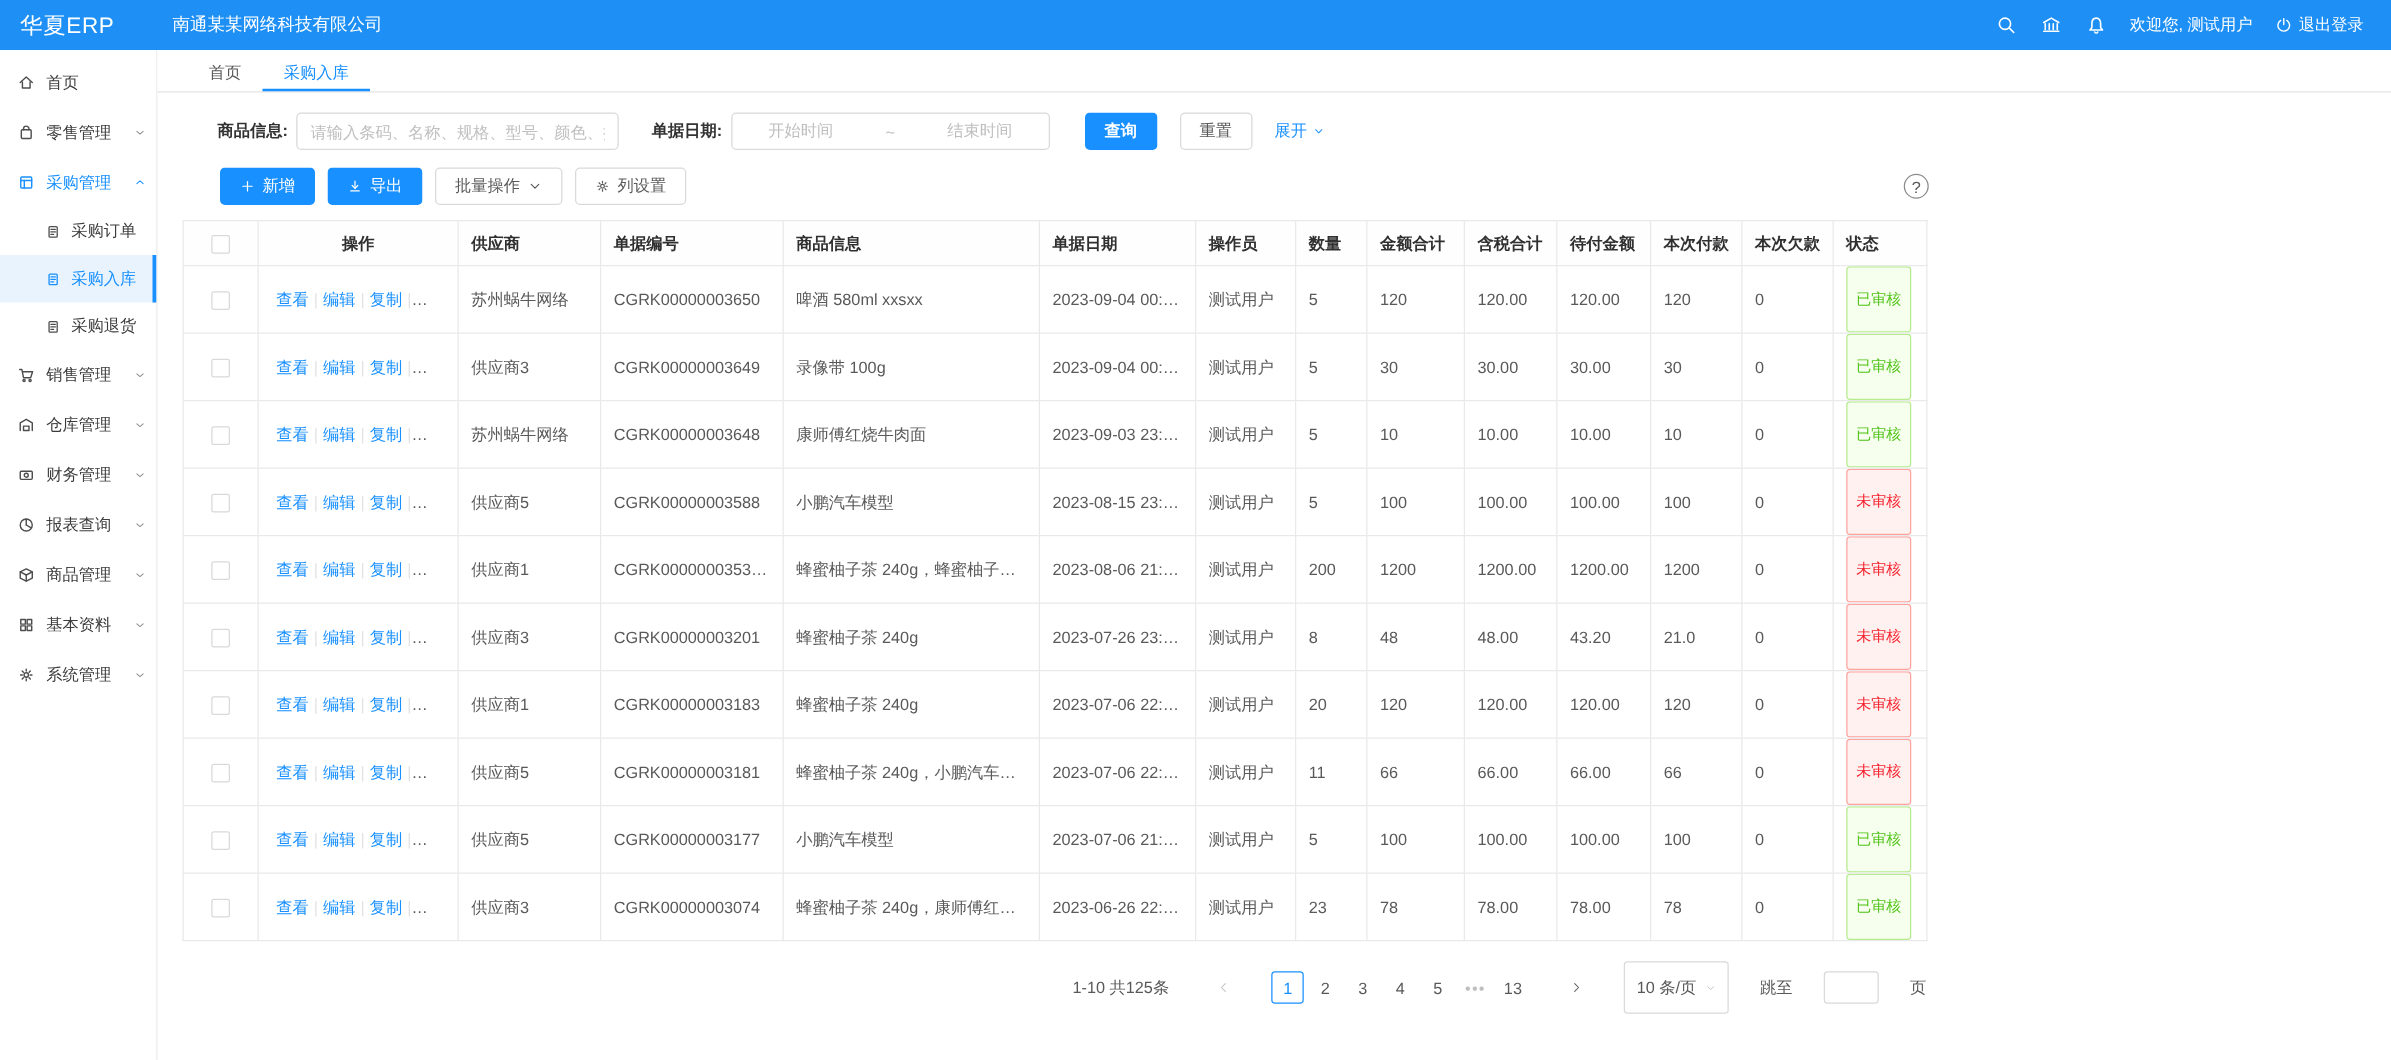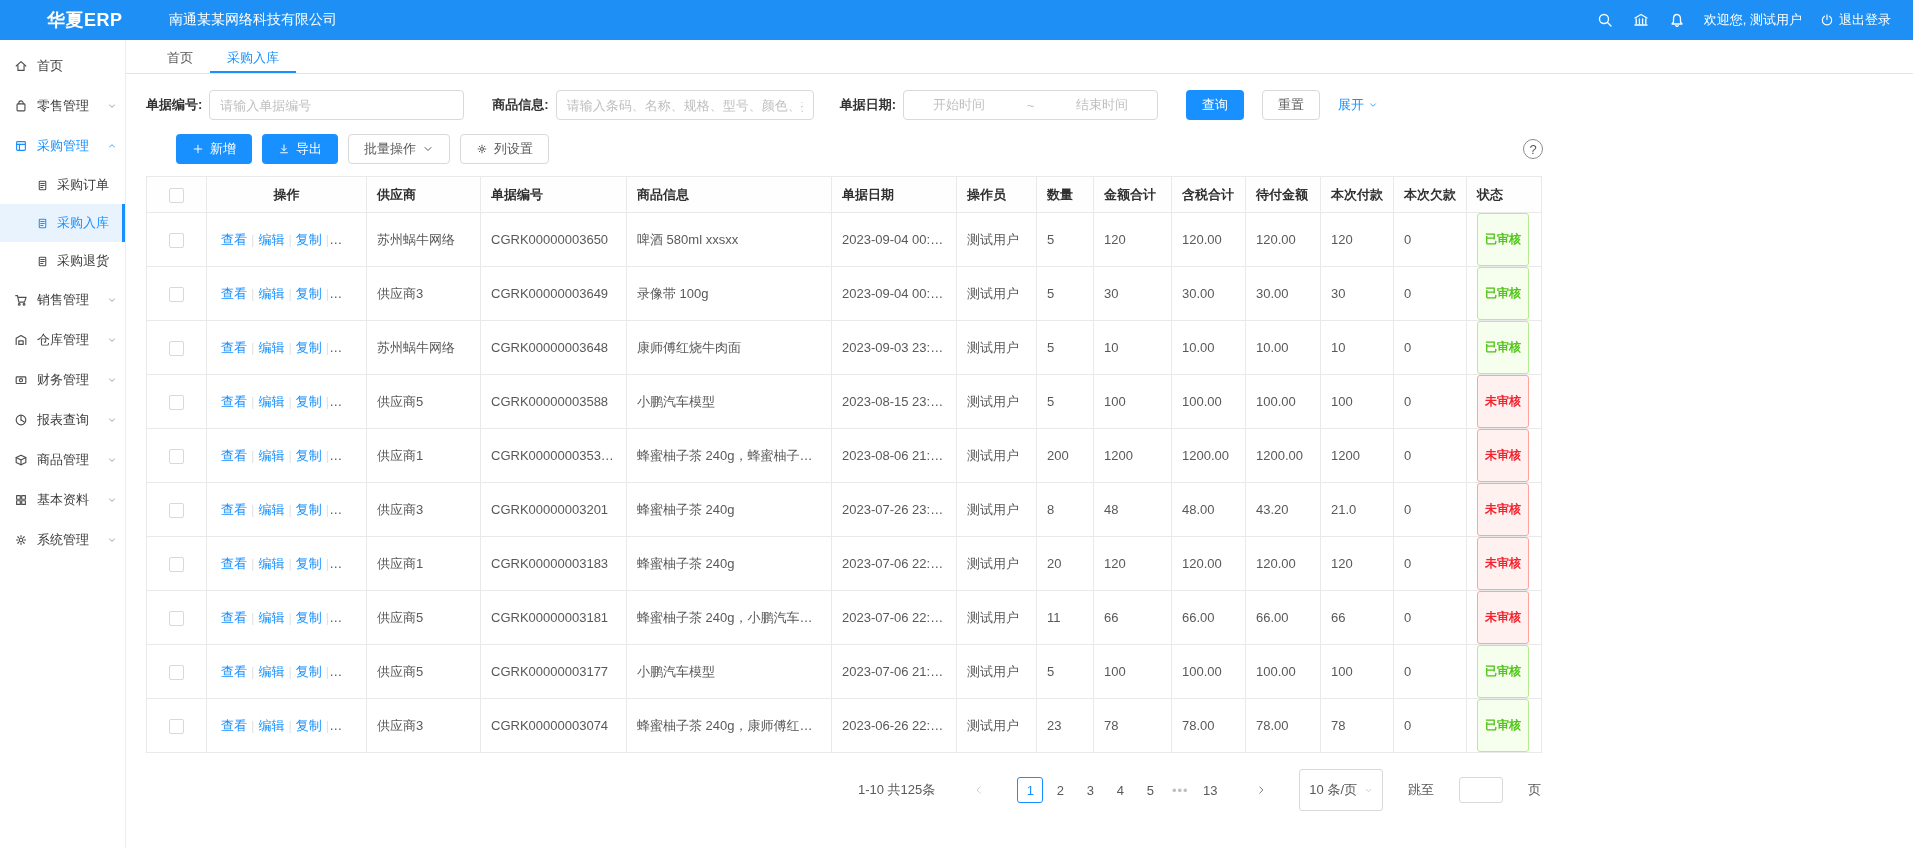--- a/index.html
+++ b/index.html
@@ -16,21 +16,21 @@
 
   .app { display: flex; flex-direction: column; height: 848px; }
 
   
   .header {
     height: 40px; flex: 0 0 40px;
     background: var(--header-bg, #1890ff);
     color: #fff;
     display: flex; align-items: center;
   }
-  .logo { width: 126px; padding-left: 16px; font-size: 18px; font-weight: bold; letter-spacing: .5px; margin-left: 31px; }
+  .logo { width: 126px; padding-left: 16px; font-size: 18px; font-weight: normal; letter-spacing: .5px; }
   .company { font-size: 14px; margin-left: 12px; }
   .header-right { margin-left: auto; display: flex; align-items: center; gap: 18px; padding-right: 22px; }
   .hicon { width: 18px; height: 18px; display: flex; align-items: center; justify-content: center; cursor: pointer; }
   .hicon svg { width: 16px; height: 16px; }
   .welcome { font-size: 13px; }
   .logout { display: flex; align-items: center; gap: 5px; cursor: pointer; font-size: 13px; }
   .logout svg { width: 14px; height: 14px; }
 
   
   .body { display: flex; flex: 1; min-height: 0; }
@@ -89,21 +89,21 @@
   .g3 { margin-left: 26px; }
 
   .btn {
     height: 30px; border-radius: 4px; font-size: 13px; padding: 0 15px;
     display: inline-flex; align-items: center; gap: 6px; cursor: pointer;
     border: 1px solid transparent; white-space: nowrap; font-family: inherit;
   }
   .btn svg { width: 12px; height: 12px; }
   .btn-primary { background: var(--accent, #1890ff); color: #fff; }
   .btn-default { background: #fff; border-color: #d9d9d9; color: #595959; }
-  .btn-search { margin-left: 28px; }
+  .btn-search { margin-left: 28px; font-weight: bold; }
   .btn-reset { margin-left: 18px; }
   .link-expand {
     margin-left: 18px; color: var(--accent, #1890ff); cursor: pointer;
     display: inline-flex; align-items: center; gap: 4px;
   }
   .link-expand svg { width: 10px; height: 10px; }
 
   
   .toolbar { margin-top: 14px; display: flex; align-items: center; gap: 10px; padding-left: 30px; }
   .help {
@@ -133,21 +133,21 @@
   .colw-12 { width: 75px; }
   .checkbox {
     display: inline-block; width: 15px; height: 15px;
     border: 1px solid #d9d9d9; border-radius: 2px; background: #fff;
     vertical-align: middle; cursor: pointer;
   }
   .action-link { color: var(--accent, #1890ff); margin: 0 4px; cursor: pointer; text-decoration: none; }
   .sep { color: #e3e3e3; }
   .badge {
     display: inline-block; padding: 18px 7px; font-size: 12px;
-    border-radius: 3px; border: 1px solid; line-height: 15px; font-weight: bold;
+    border-radius: 3px; border: 1px solid; line-height: 15px;
   }
   .badge-green { color: var(--green, #52c41a); border-color: #b7eb8f; background: #f6ffed; }
   .badge-red   { color: var(--red, #f5222d);   border-color: #ffa39e; background: #fff1f0; }
 
   
   .pagination {
     margin-top: 16px; width: 1395px;
     display: flex; justify-content: flex-end; align-items: center; gap: 25px;
     color: #595959;
   }
@@ -383,24 +383,20 @@
 
     <div class="main">
       <div class="tabbar">
         <div class="tab">首页</div>
         <div class="tab active">采购入库</div>
       </div>
 
       <div class="content">
 
         <div class="filters">
-          <div class="f-group">
-            <span class="f-label">单据编号:</span>
-            <input class="f-input inp-number" placeholder="请输入单据编号" style="">
-          </div>
           <div class="f-group g2">
             <span class="f-label">商品信息:</span>
             <input class="f-input inp-product" placeholder="请输入条码、名称、规格、型号、颜色、扩展..." style="">
           </div>
           <div class="f-group g3">
             <span class="f-label">单据日期:</span>
             <div class="date-range">
               <span>开始时间</span>
               <span>~</span>
               <span>结束时间</span>

